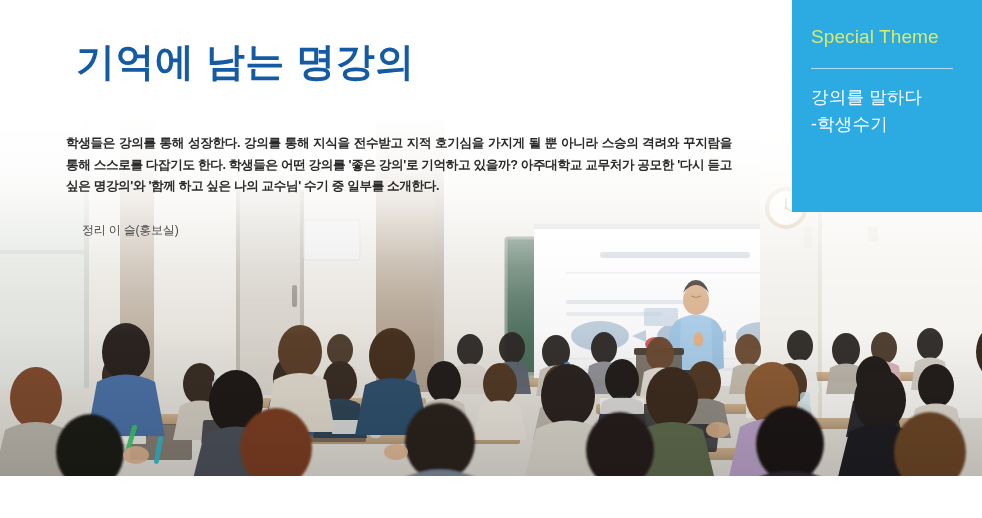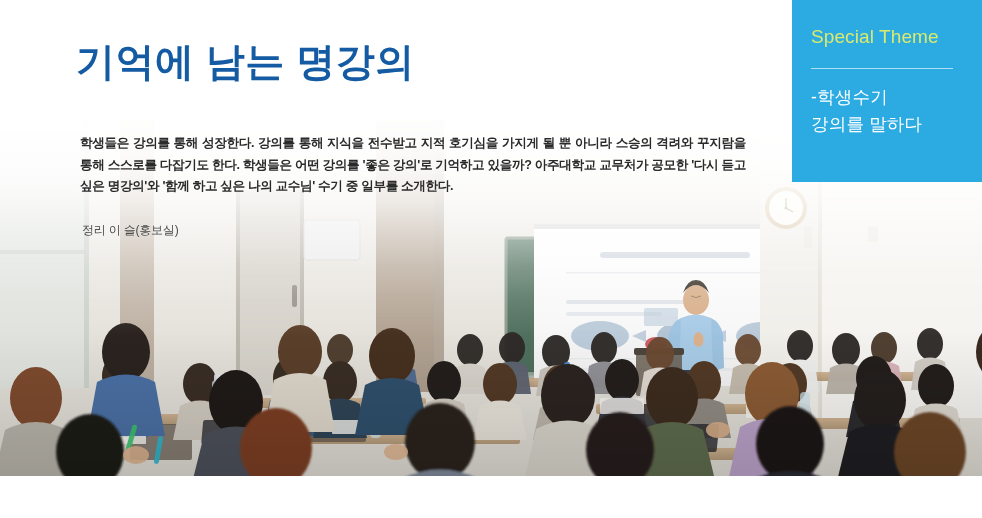--- a/index.html
+++ b/index.html
@@ -69,21 +69,21 @@
     font-size: 39px;
     line-height: 48px;
     font-weight: bold;
     color: #145ba3;
     letter-spacing: 0.5px;
     white-space: nowrap;
   }
 
   .lede {
     position: absolute;
-    left: 80px;
+    left: 66px;
     top: 133px;
     width: 666px;
     margin: 0;
     font-size: 12.6px;
     line-height: 21.5px;
     font-weight: bold;
     color: #2a2a2a;
     letter-spacing: -0.35px;
     text-align: justify;
   }
@@ -98,21 +98,21 @@
     color: #4a4a4a;
     letter-spacing: -0.2px;
   }
 
   
   .theme-panel {
     position: absolute;
     left: 792px;
     top: 0;
     width: 190px;
-    height: 182px;
+    height: 212px;
     background: #2cabe2;
   }
   .theme-kicker {
     position: absolute;
     left: 19px;
     top: 24px;
     margin: 0;
     font-size: 19px;
     line-height: 26px;
     color: #dbe96d;
@@ -423,18 +423,18 @@
   <h1 class="headline">기억에 남는 명강의</h1>
 
   <p class="lede">학생들은 강의를 통해 성장한다. 강의를 통해 지식을 전수받고 지적 호기심을 가지게 될 뿐 아니라 스승의 격려와 꾸지람을 통해 스스로를 다잡기도 한다. 학생들은 어떤 강의를 '좋은 강의'로 기억하고 있을까? 아주대학교 교무처가 공모한 '다시 듣고 싶은 명강의'와 '함께 하고 싶은 나의 교수님' 수기 중 일부를 소개한다.</p>
 
   <p class="byline">정리 이 슬(홍보실)</p>
 
   <div class="theme-panel">
     <div class="theme-kicker">Special Theme</div>
     <div class="theme-rule"></div>
     <div class="theme-title">
+      <div>강의를 말하다</div>
       <div>-학생수기</div>
-      <div>강의를 말하다</div>
     </div>
   </div>
 
 </div>
 
 </body></html>

